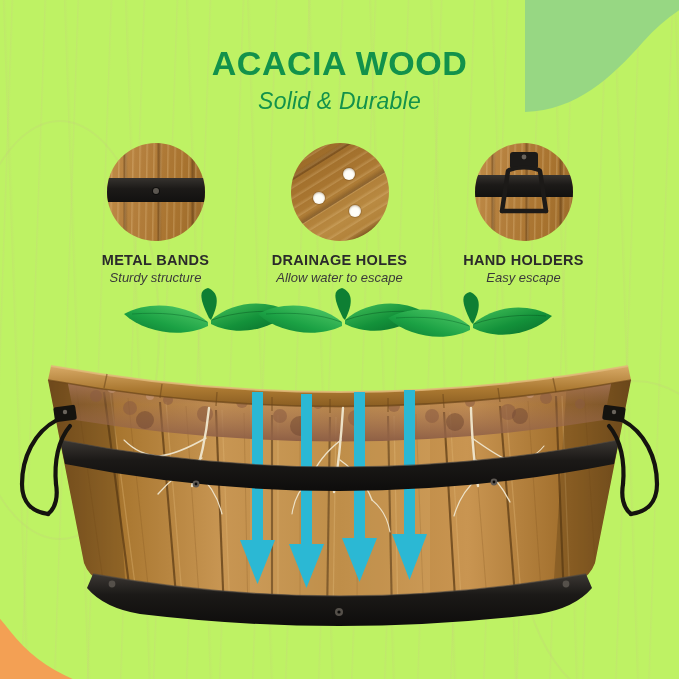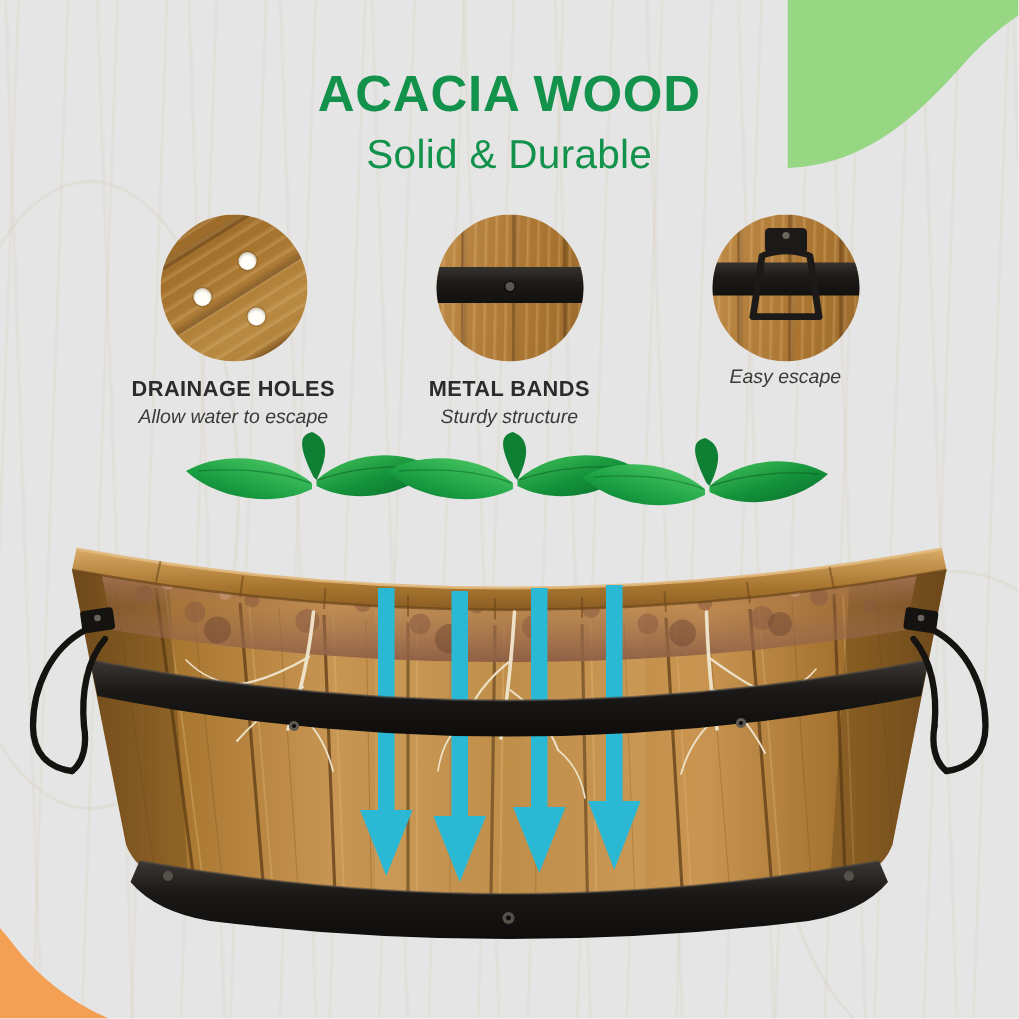--- a/index.html
+++ b/index.html
@@ -9,21 +9,21 @@
     width: 679px;
     height: 679px;
     overflow: hidden;
     font-family: "Liberation Sans", sans-serif;
   }
 
   #infographic {
     position: relative;
     width: 679px;
     height: 679px;
-    background: #e5e5e5;
+    background: #bef264;
     overflow: hidden;
   }
 
   
   .bg-grain {
     position: absolute;
     inset: 0;
     background-image:
       repeating-linear-gradient(92deg,
         rgba(214,196,155,0.00) 0px,
@@ -59,21 +59,22 @@
   }
   .main-title {
     font-size: 34px;
     font-weight: bold;
     letter-spacing: 0.5px;
     color: #12924B;
     line-height: 1.05;
   }
   .sub-title {
     margin-top: 6px;
-    font-size: 27px;
+    font-size: 23px;
+    font-style: italic;
     font-weight: normal;
     color: #12924B;
     letter-spacing: 0.2px;
   }
 
   
   .features {
     position: absolute;
     top: 143px; left: 68px;
     width: 543px;
@@ -186,51 +187,52 @@
 
   <div class="title-block">
     <div class="main-title">ACACIA WOOD</div>
     <div class="sub-title">Solid &amp; Durable</div>
   </div>
 
   <div class="features">
 
     <div class="feature">
       <div class="feature-circle">
+        <div class="wood-vert"></div>
+        <div class="band-horiz" style="top:36%;height:24%;"></div>
+        <div class="band-rivet" style="top:46%;left:47%;"></div>
+      </div>
+      <div class="feature-label">METAL BANDS</div>
+      <div class="feature-caption">Sturdy structure</div>
+    </div>
+
+    <div class="feature">
+      <div class="feature-circle">
         <div class="wood-diag"></div>
         <div class="hole" style="top:26%;left:54%;"></div>
         <div class="hole" style="top:50%;left:23%;"></div>
         <div class="hole" style="top:63%;left:60%;"></div>
       </div>
       <div class="feature-label">DRAINAGE HOLES</div>
       <div class="feature-caption">Allow water to escape</div>
-    </div>
-
-    <div class="feature">
-      <div class="feature-circle">
-        <div class="wood-vert"></div>
-        <div class="band-horiz" style="top:36%;height:24%;"></div>
-        <div class="band-rivet" style="top:46%;left:47%;"></div>
-      </div>
-      <div class="feature-label">METAL BANDS</div>
-      <div class="feature-caption">Sturdy structure</div>
     </div>
 
     <div class="feature">
       <div class="feature-circle">
         <div class="wood-vert"></div>
         <div class="band-horiz" style="top:33%;height:22%;"></div>
         <svg viewBox="0 0 98 98" style="position:absolute;inset:0;width:100%;height:100%;">
           <rect x="35" y="9" width="28" height="17" rx="3" fill="#1C1A18"></rect>
           <circle cx="49" cy="14" r="2.4" fill="#6A645C"></circle>
           <path d="M33,28 L27,68 M65,28 L71,68" stroke="#1C1A18" stroke-width="4.5" fill="none" stroke-linecap="round"></path>
           <path d="M27,68 L71,68" stroke="#1C1A18" stroke-width="4.5" fill="none" stroke-linecap="round"></path>
           <path d="M34,27 Q49,22 64,27" stroke="#1C1A18" stroke-width="4" fill="none" stroke-linecap="round"></path>
         </svg>
       </div>
+      <div class="feature-label">HAND HOLDERS</div>
       <div class="feature-caption">Easy escape</div>
     </div>
 
   </div>
 
   <div class="planter-stage">
     <svg class="planter-svg" viewBox="0 0 679 340">
       <defs>
 
         <linearGradient id="gWoodA" x1="0" y1="0" x2="1" y2="0">

